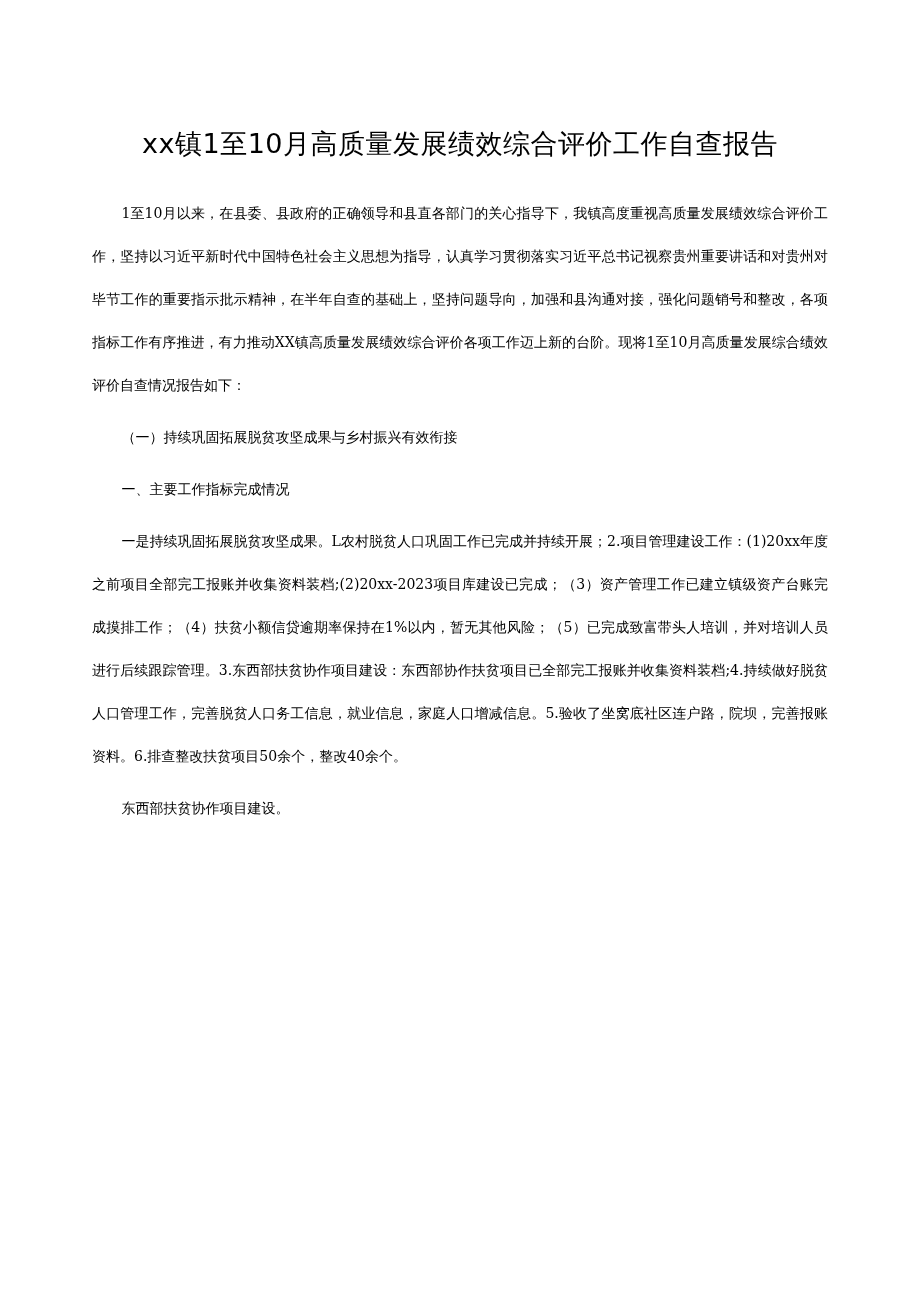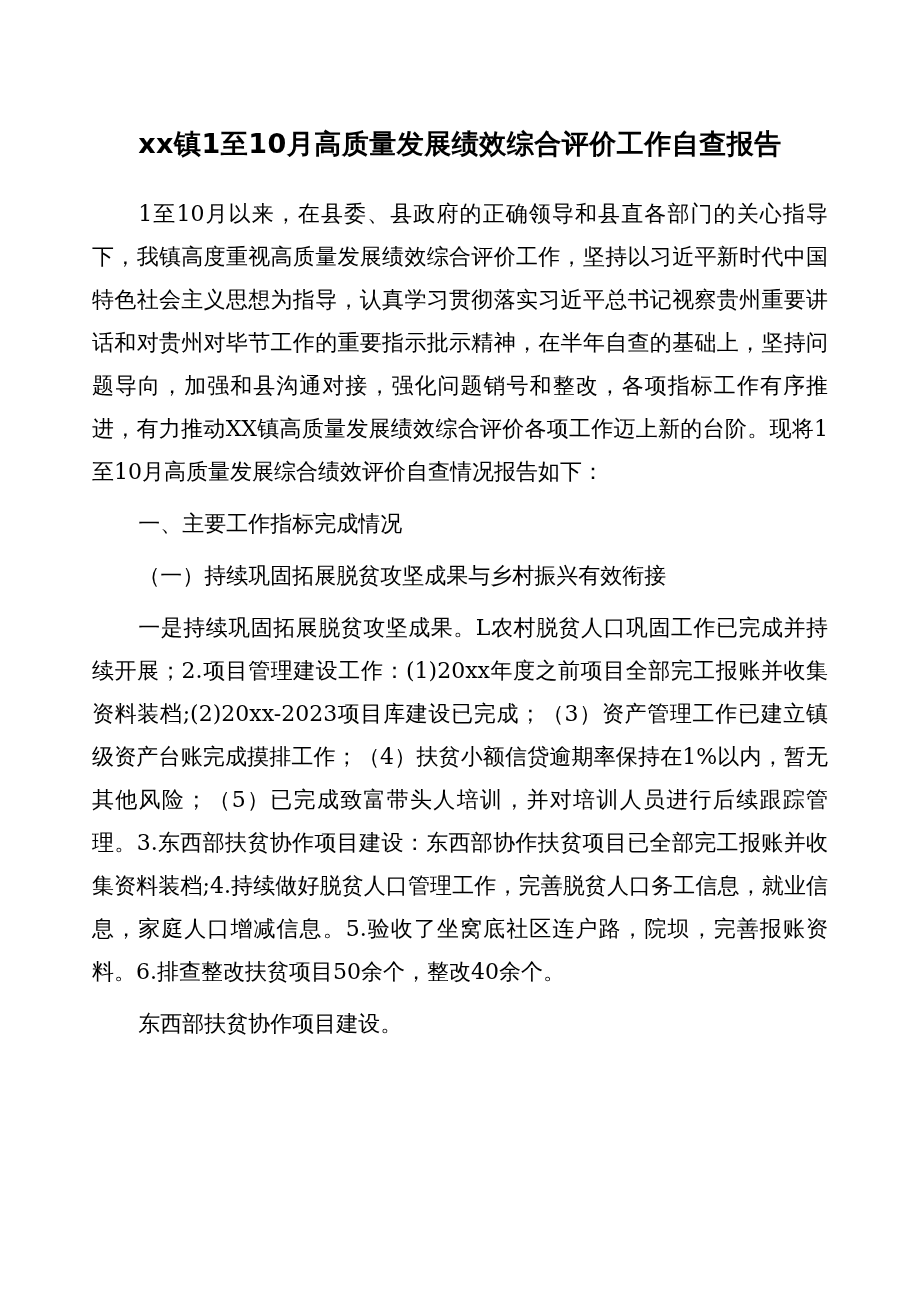--- a/index.html
+++ b/index.html
@@ -16,32 +16,32 @@
   }
   .page {
     width: 920px;
     height: 1301px;
     box-sizing: border-box;
     padding: 118px 92px 40px 92px;
     background: #ffffff;
   }
   .doc-title {
     font-family: "DejaVu Sans", "Liberation Sans", sans-serif;
-    font-weight: 700;
+    font-weight: 400;
     font-size: 27px;
     line-height: 52px;
     text-align: center;
     letter-spacing: 0.5px;
     margin: 0 0 22px 0;
     padding: 0 10px;
     color: #000000;
   }
   .body-text {
     font-family: "DejaVu Serif", "Liberation Serif", serif;
-    font-size: 22px;
+    font-size: 14px;
     line-height: 43px;
     text-align: justify;
     text-justify: inter-ideograph;
     margin: 0;
     color: #000000;
   }
   .indent {
     text-indent: 2.1em;
   }
   .para-gap {
@@ -50,21 +50,21 @@
 </style>
 </head>
 <body>
 
 <div class="page">
 
   <h1 class="doc-title">xx镇1至10月高质量发展绩效综合评价工作自查报告</h1>
 
   <p class="body-text indent">1至10月以来，在县委、县政府的正确领导和县直各部门的关心指导下，我镇高度重视高质量发展绩效综合评价工作，坚持以习近平新时代中国特色社会主义思想为指导，认真学习贯彻落实习近平总书记视察贵州重要讲话和对贵州对毕节工作的重要指示批示精神，在半年自查的基础上，坚持问题导向，加强和县沟通对接，强化问题销号和整改，各项指标工作有序推进，有力推动XX镇高质量发展绩效综合评价各项工作迈上新的台阶。现将1至10月高质量发展综合绩效评价自查情况报告如下：</p>
 
+  <p class="body-text indent para-gap">（一）持续巩固拓展脱贫攻坚成果与乡村振兴有效衔接</p>
+
   <p class="body-text indent para-gap">一、主要工作指标完成情况</p>
-
-  <p class="body-text indent para-gap">（一）持续巩固拓展脱贫攻坚成果与乡村振兴有效衔接</p>
 
   <p class="body-text indent para-gap">一是持续巩固拓展脱贫攻坚成果。L农村脱贫人口巩固工作已完成并持续开展；2.项目管理建设工作：(1)20xx年度之前项目全部完工报账并收集资料装档;(2)20xx-2023项目库建设已完成；（3）资产管理工作已建立镇级资产台账完成摸排工作；（4）扶贫小额信贷逾期率保持在1%以内，暂无其他风险；（5）已完成致富带头人培训，并对培训人员进行后续跟踪管理。3.东西部扶贫协作项目建设：东西部协作扶贫项目已全部完工报账并收集资料装档;4.持续做好脱贫人口管理工作，完善脱贫人口务工信息，就业信息，家庭人口增减信息。5.验收了坐窝底社区连户路，院坝，完善报账资料。6.排查整改扶贫项目50余个，整改40余个。</p>
 
   <p class="body-text indent para-gap">东西部扶贫协作项目建设。</p>
 
 </div>
 
 </body></html>

